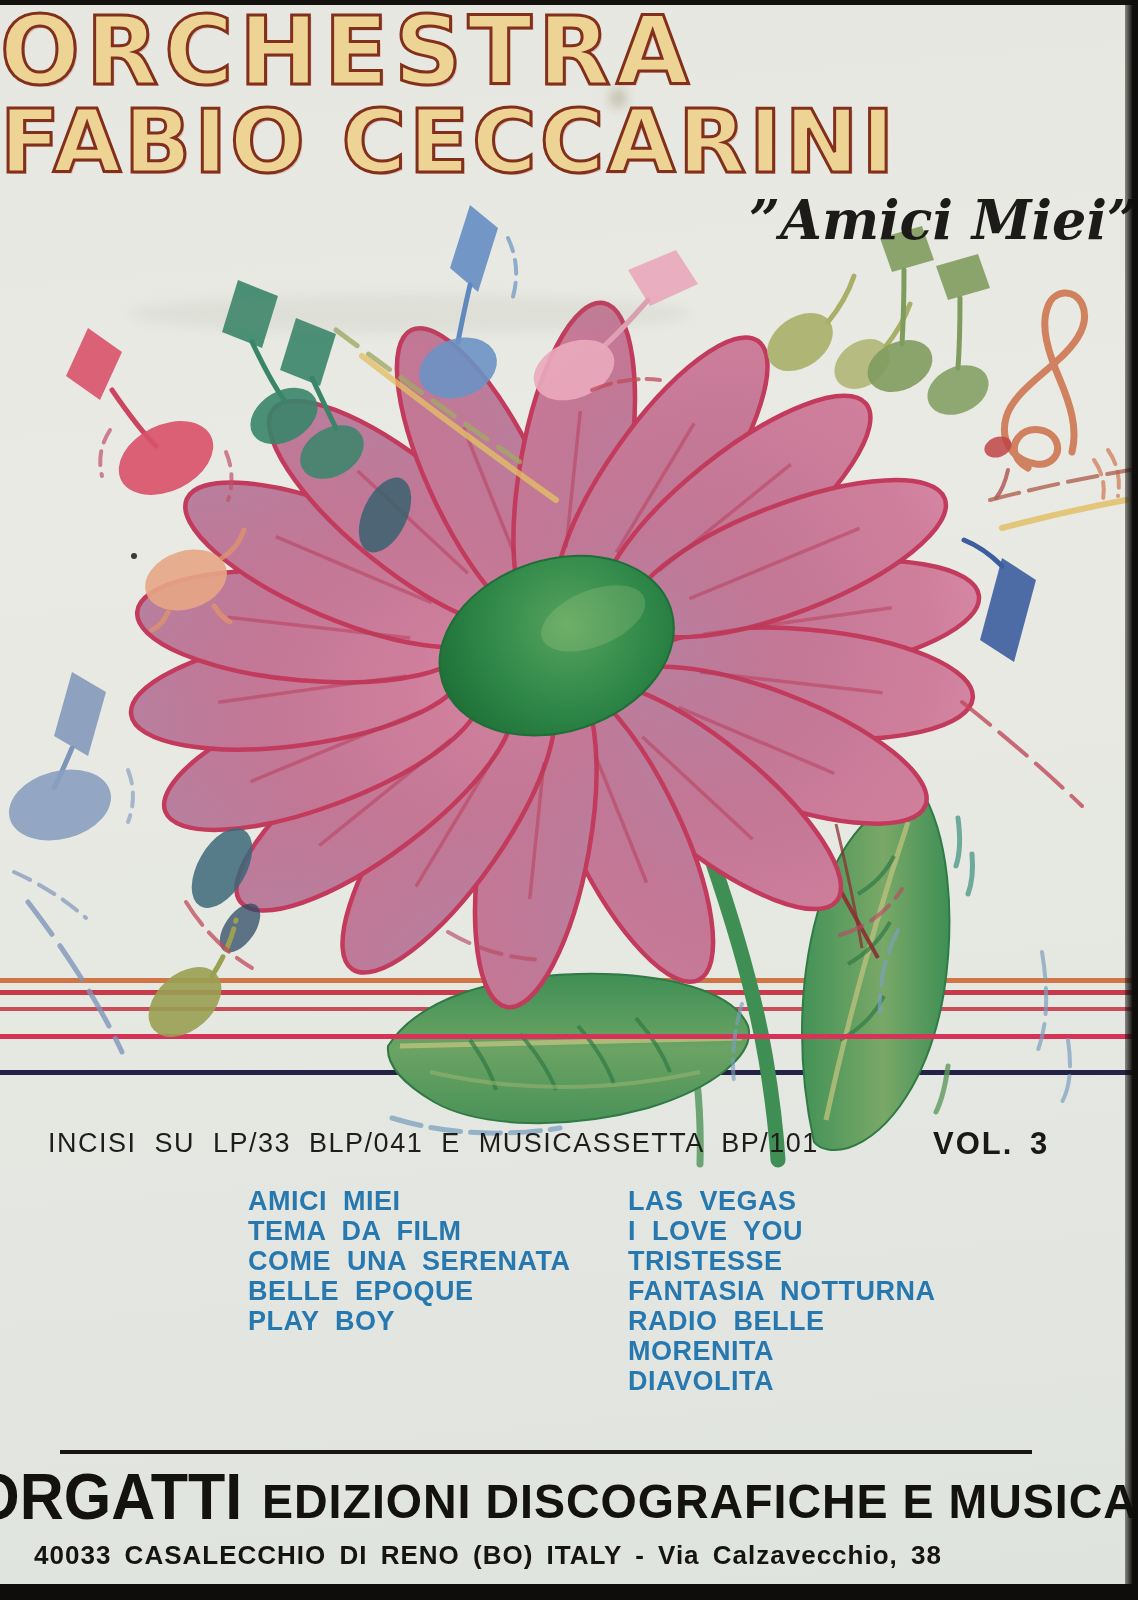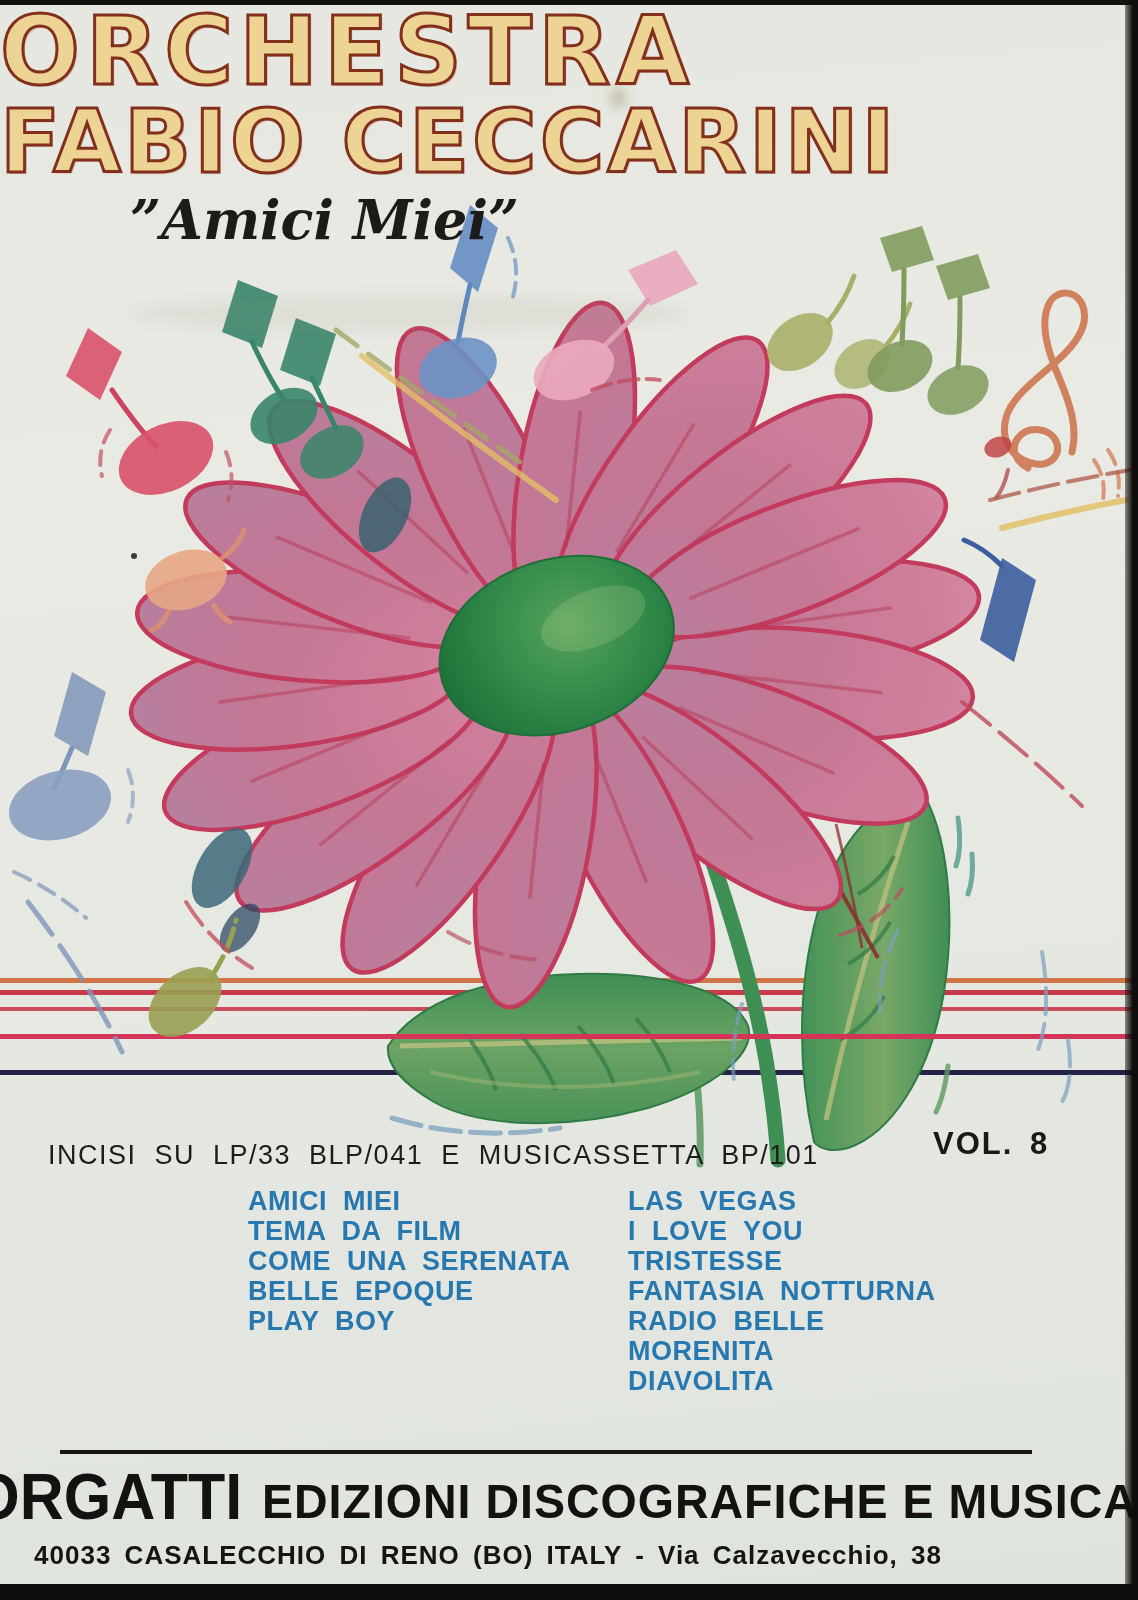--- a/index.html
+++ b/index.html
@@ -8,25 +8,25 @@
     background:linear-gradient(175deg,#e6e7e0 0%,#e9eae3 30%,#e6e8e2 60%,#dfe3de 100%);
     font-family:"Liberation Sans",sans-serif;
   }
   .artwork{position:absolute;left:0;top:0;z-index:1;}
   .txt{position:absolute;z-index:3;}
   .title-block{top:6px;left:0;width:1138px;text-align:left;
     font-family:"DejaVu Sans",sans-serif;font-weight:700;color:#eed494;
     -webkit-text-stroke:3px #82301c;text-shadow:2px 2px 0 rgba(170,60,40,.25);}
   .title-line1{font-size:94px;letter-spacing:6px;line-height:.98;}
   .title-line2{font-size:88px;letter-spacing:3px;line-height:1.0;}
-  .subtitle{top:188px;left:0;width:1138px;text-align:left;
+  .subtitle{top:188px;left:0;width:1138px;text-align:right;
     font-family:"DejaVu Serif",serif;font-style:italic;font-weight:700;
     font-size:54px;color:#1d1b19;padding-left:130px;box-sizing:border-box;}
   .info-line{top:1128px;left:48px;font-size:27px;color:#1e1d1b;
-    letter-spacing:1.5px;word-spacing:9px;margin-top:12px;}
+    letter-spacing:1.5px;word-spacing:9px;}
   .volume{top:1126px;left:933px;font-size:31px;font-weight:700;color:#1a1917;
     letter-spacing:2px;word-spacing:6px;}
   .tracks{top:1186px;font-size:27px;font-weight:700;color:#2878b0;
     letter-spacing:.5px;word-spacing:8px;line-height:30px;}
   .tracks.col1{left:248px;}
   .tracks.col2{left:628px;}
   .rule{position:absolute;z-index:3;left:60px;top:1450px;width:972px;height:4px;background:#181512;}
   .publisher-row{top:1462px;left:0;width:1138px;display:flex;justify-content:center;
     align-items:baseline;gap:20px;color:#141210;white-space:nowrap;}
   .publisher-name{font-size:61px;font-weight:800;letter-spacing:0px;transform:scaleY(1.05);}
@@ -239,21 +239,21 @@
   </svg>
 
   <div class="txt title-block">
     <div class="title-line1">ORCHESTRA</div>
     <div class="title-line2">FABIO CECCARINI</div>
   </div>
 
   <div class="txt subtitle">”Amici Miei”</div>
 
   <div class="txt info-line">INCISI SU LP/33 BLP/041 E MUSICASSETTA BP/101</div>
-  <div class="txt volume">VOL. 8</div>
+  <div class="txt volume">VOL. 3</div>
 
   <div class="txt tracks col1">
     <div>AMICI MIEI</div>
     <div>TEMA DA FILM</div>
     <div>COME UNA SERENATA</div>
     <div>BELLE EPOQUE</div>
     <div>PLAY BOY</div>
   </div>
 
   <div class="txt tracks col2">

